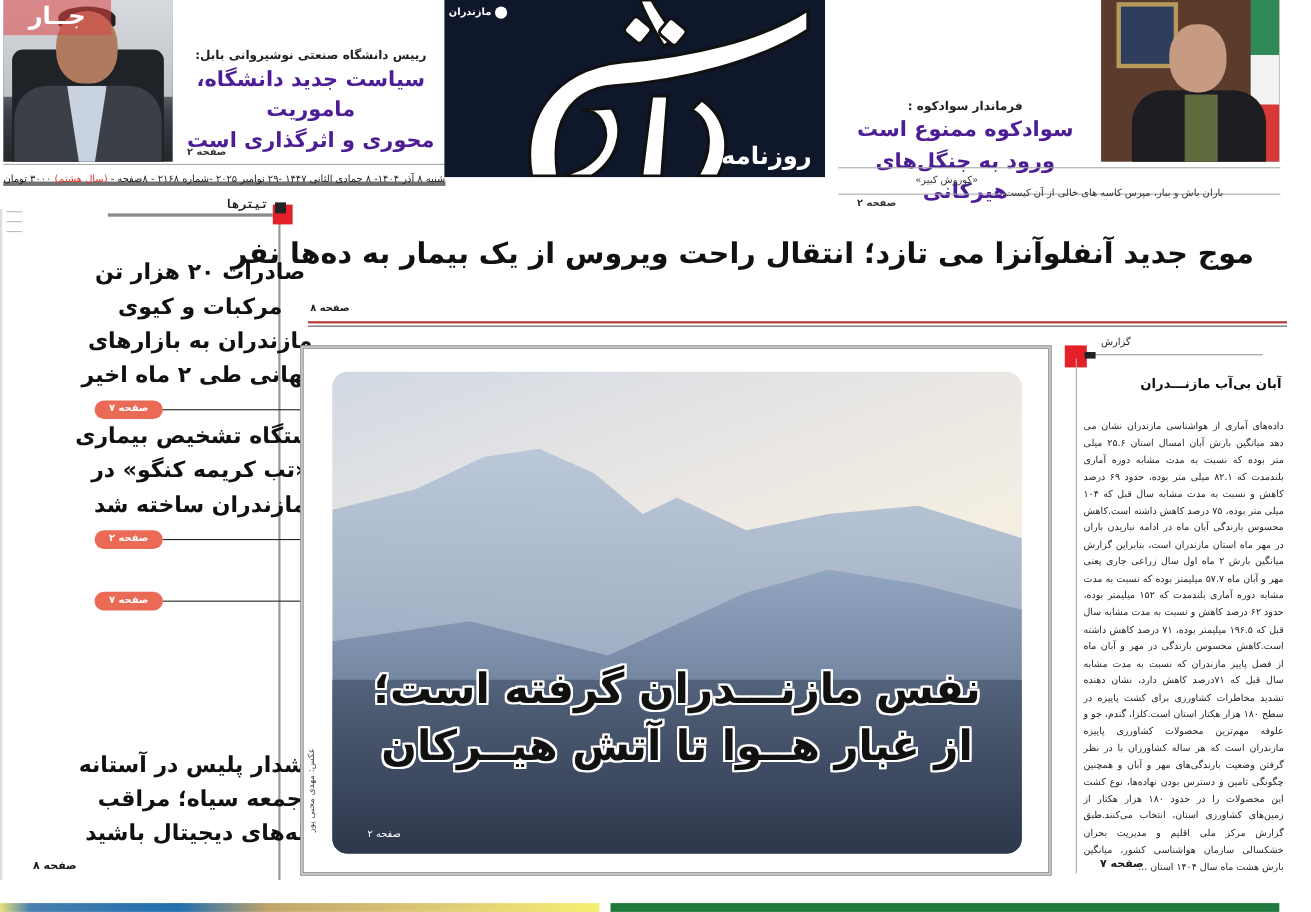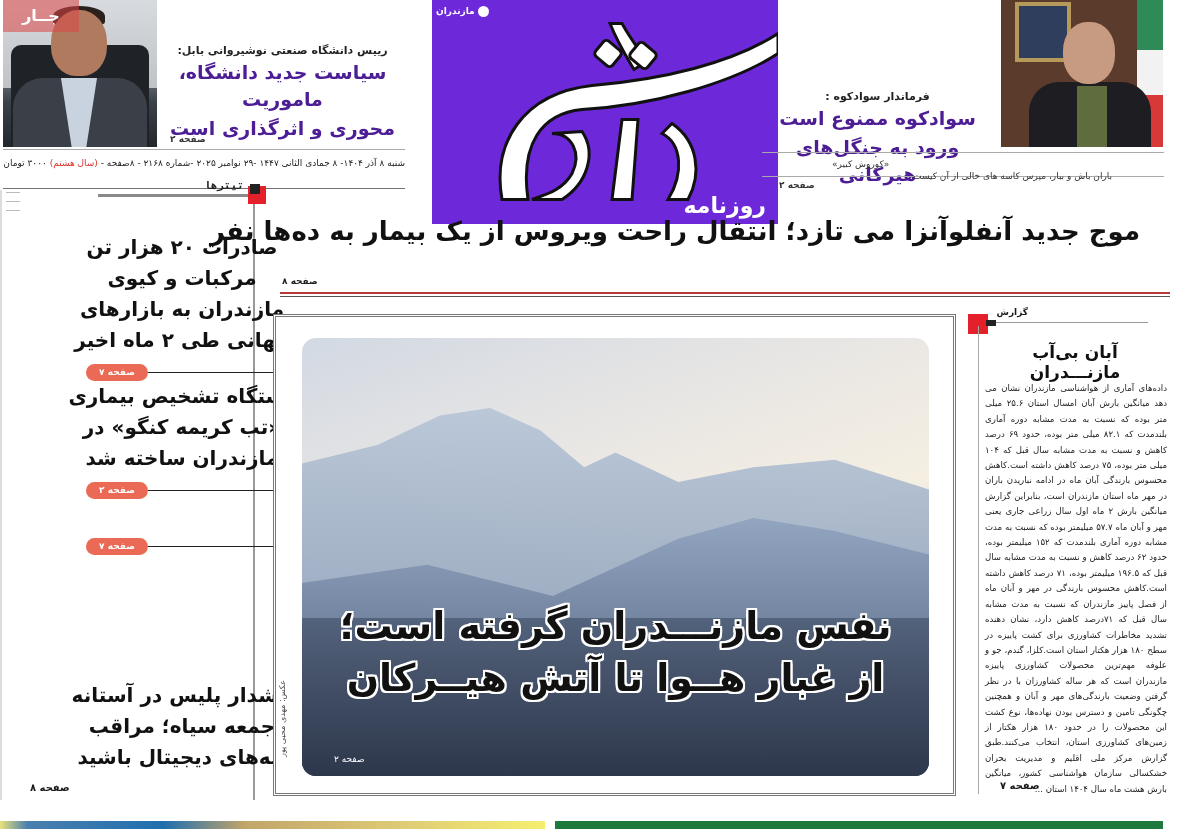--- a/index.html
+++ b/index.html
@@ -9,33 +9,33 @@
   .abs { position: absolute; }
 
   
   .photo-left { left: 3px; top: 0; width: 154px; height: 147px; background: linear-gradient(180deg,#b9bec4 0%,#8d949b 40%,#3b4149 70%,#22272d 100%); overflow: hidden; }
   .photo-left .wall { position:absolute; left:0; top:0; width:100%; height:60%; background: linear-gradient(180deg,#d7dade,#bfc3c7); }
   .photo-left .chair { position:absolute; left:8px; top:45px; width:138px; height:102px; background:#1f2328; border-radius:10px 10px 0 0; }
   .photo-left .head { position:absolute; left:48px; top:10px; width:56px; height:66px; background:#b07a5f; border-radius:48% 48% 44% 44%; }
   .photo-left .hair { position:absolute; left:50px; top:6px; width:52px; height:20px; background:#2a211d; border-radius:50% 50% 20% 20%; }
   .photo-left .suit { position:absolute; left:10px; top:78px; width:134px; height:70px; background:#3b3f48; border-radius:30px 30px 0 0; }
   .photo-left .shirt { position:absolute; left:58px; top:78px; width:36px; height:70px; background:#c9d3df; clip-path: polygon(0 0,100% 0,70% 100%,30% 100%); }
-  .photo-left .logo-mark { position:absolute; left:0; top:0; width:76px; height:32px; background: rgba(220,70,70,.55); color:#fff; font-weight:bold; font-size:16px; text-align:center; line-height:32px; letter-spacing:3px; }
+  .photo-left .logo-mark { position:absolute; left:0; top:0; width:98px; height:32px; background: rgba(220,70,70,.55); color:#fff; font-weight:bold; font-size:22px; text-align:center; line-height:32px; letter-spacing:3px; }
 
   .teaser-left { left: 160px; top: 44px; width: 245px; text-align: center; }
   .kicker { font-size: 11px; font-weight: bold; color: #222; }
   .teaser-title { font-size: 19px; font-weight: bold; line-height: 27px; color: #4c1d95; margin-top: 2px; }
   .page-ref-sm { font-size: 9px; font-weight: bold; color:#333; }
   .teaser-left .page-ref-sm { position:absolute; left: 10px; top: 90px; }
 
-  .info-bar { left: 3px; top: 149px; width: 402px; height: 40px; border-top: 1px solid #aaa; border-bottom: 1px solid #737373; font-size: 9px; line-height: 26px; white-space: nowrap; color:#222; }
+  .info-bar { left: 3px; top: 149px; width: 402px; height: 20px; border-top: 1px solid #aaa; border-bottom: 4px solid #737373; font-size: 9px; line-height: 26px; text-align: center; white-space: nowrap; color:#222; }
   .info-bar .hl { color: #d9342b; }
 
   
-  .masthead { left: 432px; top: 0; width: 346px; height: 224px; background: #6d28d9; overflow: hidden; }
+  .masthead { left: 404px; top: 0; width: 346px; height: 161px; background: #0f172a; overflow: hidden; }
   .masthead .region { position:absolute; top: 6px; left: 4px; color:#fff; font-size: 9px; font-weight:bold; direction: rtl; }
   .masthead .region-dot { display:inline-block; width: 11px; height: 11px; background:#fff; border-radius:50%; vertical-align: middle; margin-left: 3px; }
   .masthead .calli { position:absolute; left: 0; top: 0; width: 100%; height: 100%; }
   .masthead .daily { position:absolute; right: 12px; bottom: 6px; color:#fff; font-size: 22px; font-weight:bold; }
 
   
   .teaser-right { left: 765px; top: 44px; width: 225px; text-align: center; margin-top: 46px; }
   .teaser-right .page-ref-sm { position:absolute; left: 14px; top: 90px; }
   .photo-right { left: 1001px; top: 0; width: 162px; height: 147px; background: #5a3b2c; overflow:hidden; }
   .photo-right .frame { position:absolute; left: 14px; top: 2px; width: 56px; height: 60px; background:#2f3e5d; border: 4px solid #b79a5a; }
@@ -83,23 +83,23 @@
   .photo-caption { position:absolute; left: 0; top: 262px; width: 100%; text-align: center; font-size: 38px; font-weight: bold; line-height: 52px; color:#111; letter-spacing: 1px;
                    text-shadow: 2px 2px 0 #fff, -2px -2px 0 #fff, 2px -2px 0 #fff, -2px 2px 0 #fff, 0 2px 0 #fff, 0 -2px 0 #fff, 2px 0 0 #fff, -2px 0 0 #fff; }
   .photo-page-ref { position:absolute; left: 32px; top: 416px; font-size: 9px; color: #fff; }
   .photo-credit { left: 278px; top: 680px; font-size: 8px; color:#444; writing-mode: vertical-rl; transform: rotate(180deg); }
 
   
   .report-head { left: 968px; top: 306px; width: 200px; height: 26px; }
   .report-head .line { position:absolute; left: 0; top: 16px; width: 180px; height: 1px; background:#999; }
   .report-head .red { position:absolute; right: 180px; top: 8px; width: 20px; height: 20px; background:#e4202a; }
   .report-head .black { position:absolute; right: 172px; top: 14px; width: 10px; height: 6px; background:#222; }
-  .report-head .label { position:absolute; right: 140px; top: 1px; font-size: 9px; font-weight:bold; }
+  .report-head .label { position:absolute; right: 140px; top: 1px; font-size: 9px; font-weight:normal; }
   .report-vline { left: 978px; top: 326px; width: 1px; height: 468px; background:#aaa; }
-  .report-title { left: 985px; top: 342px; width: 180px; text-align: center; font-size: 17px; font-weight: bold; color:#111; }
+  .report-title { left: 985px; top: 342px; width: 180px; text-align: right; font-size: 12px; font-weight: bold; color:#111; }
   .report-body { left: 985px; top: 381px; width: 182px; font-size: 8.6px; line-height: 15.4px; text-align: justify; color:#222; }
   .report-ref { left: 1000px; top: 780px; font-size: 10px; font-weight: bold; }
 
   
   .bar-left { left: 0; top: 821px; width: 545px; height: 8px; background: linear-gradient(90deg, #e8e27a 0%, #4a7fae 5%, #1f6fae 30%, #c2a56a 45%, #e0cd76 75%, #f5ef6e 100%); }
   .bar-right { left: 555px; top: 821px; width: 608px; height: 8px; background: #1e7a3c; }
 </style>
 </head>
 <body>
 

